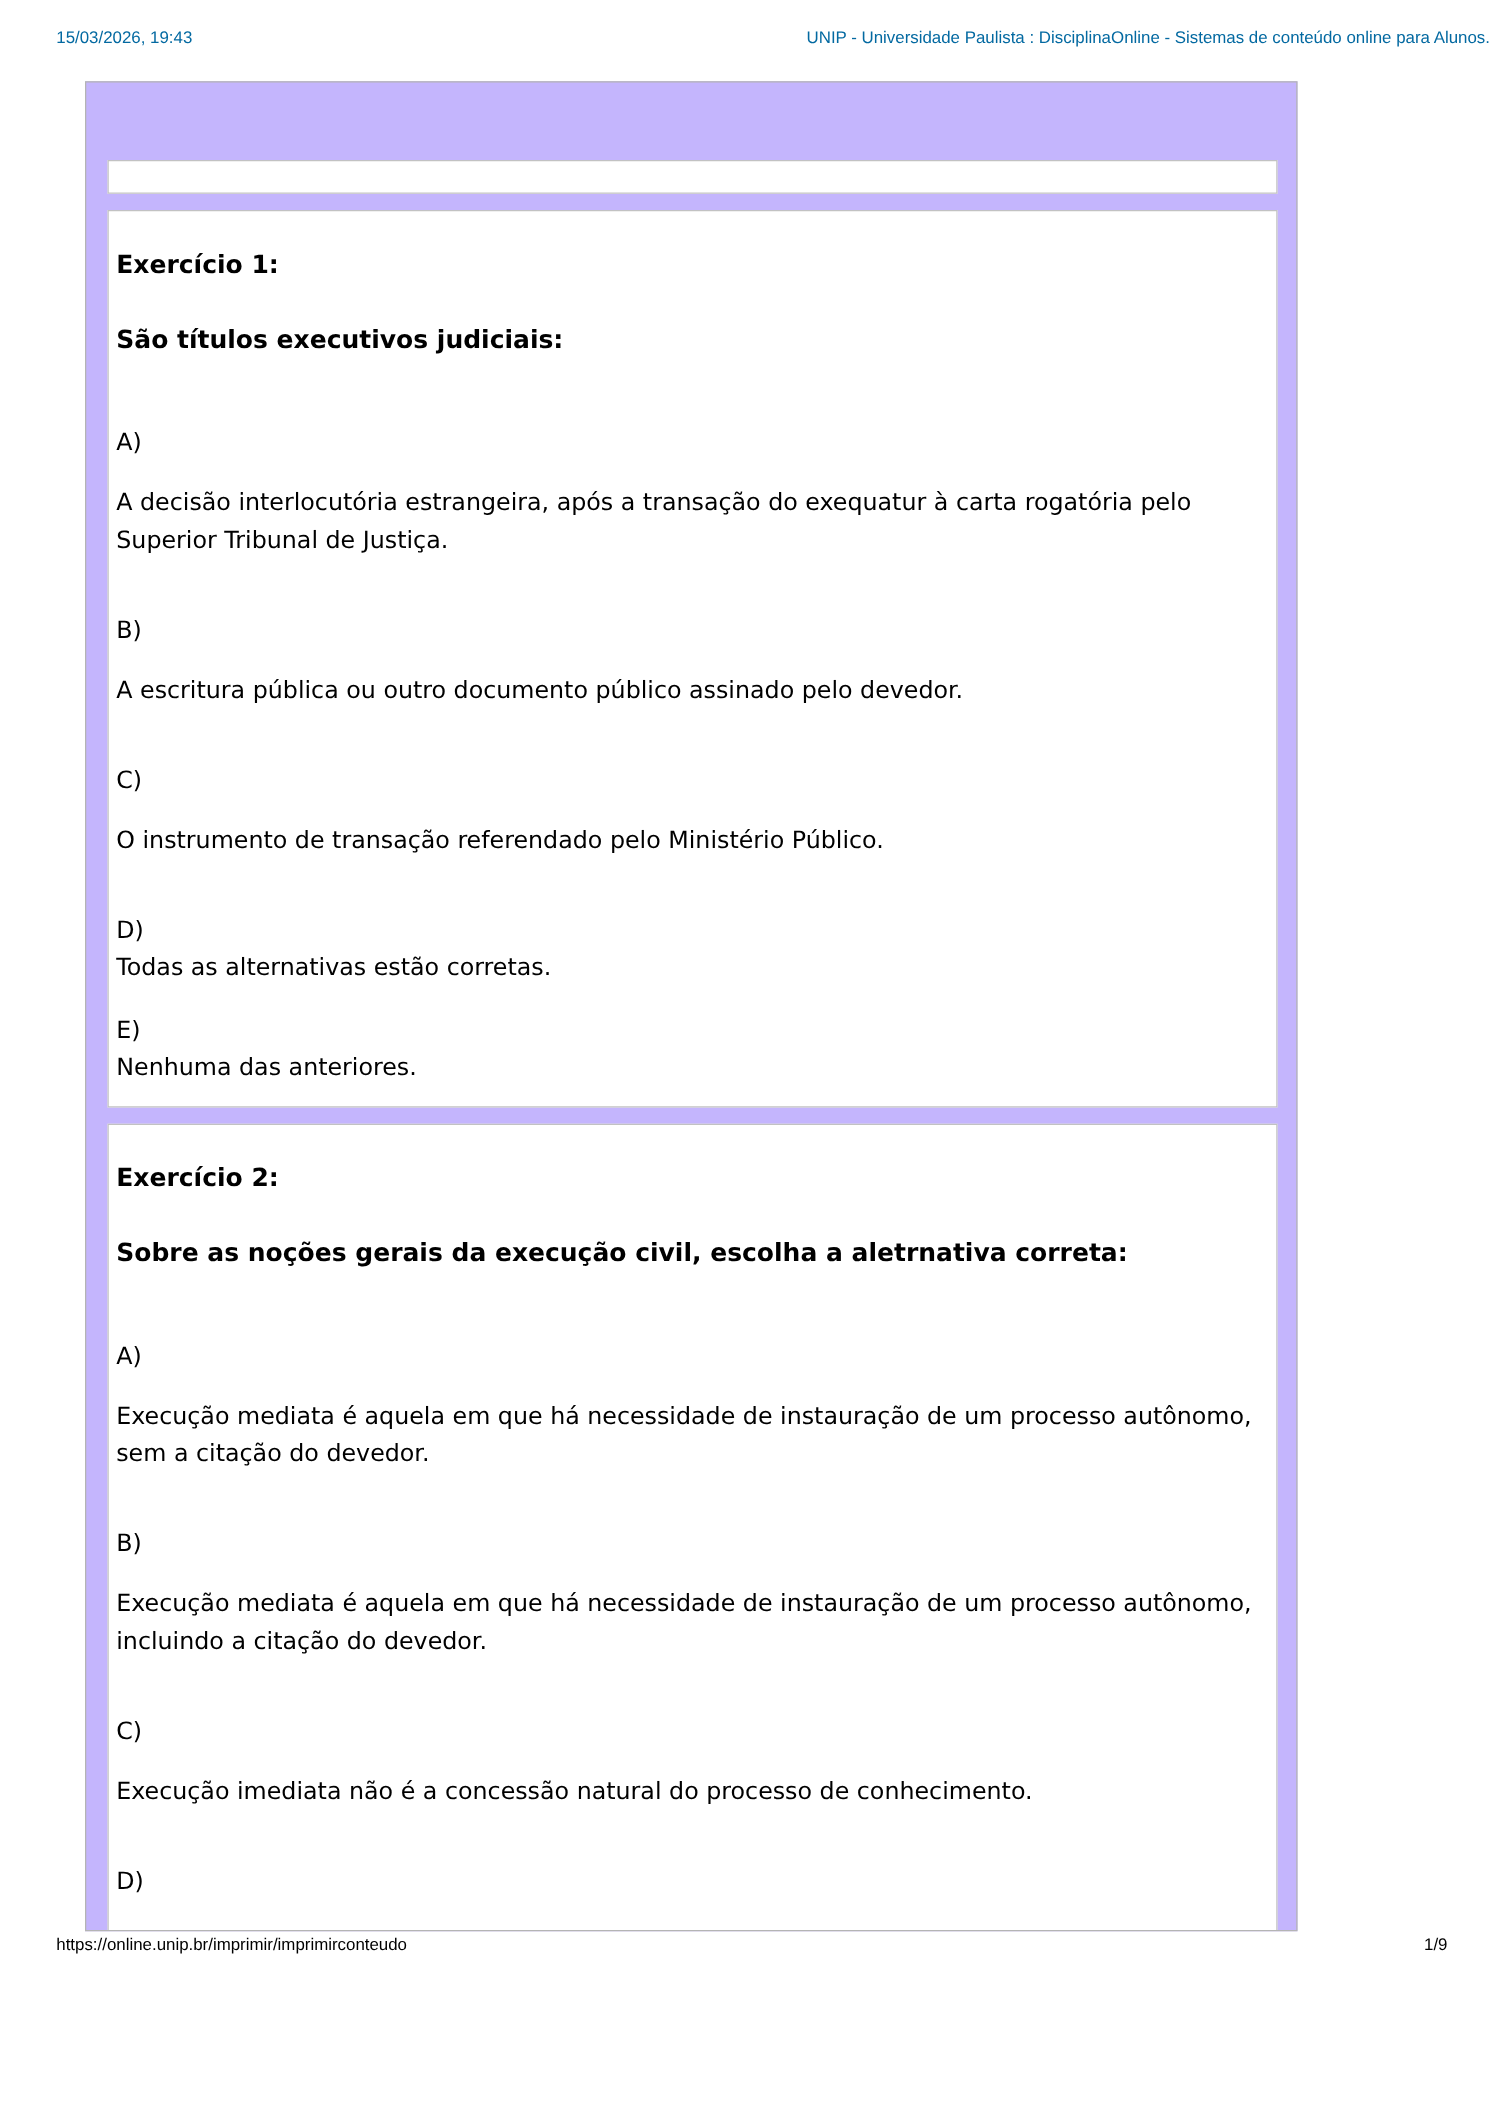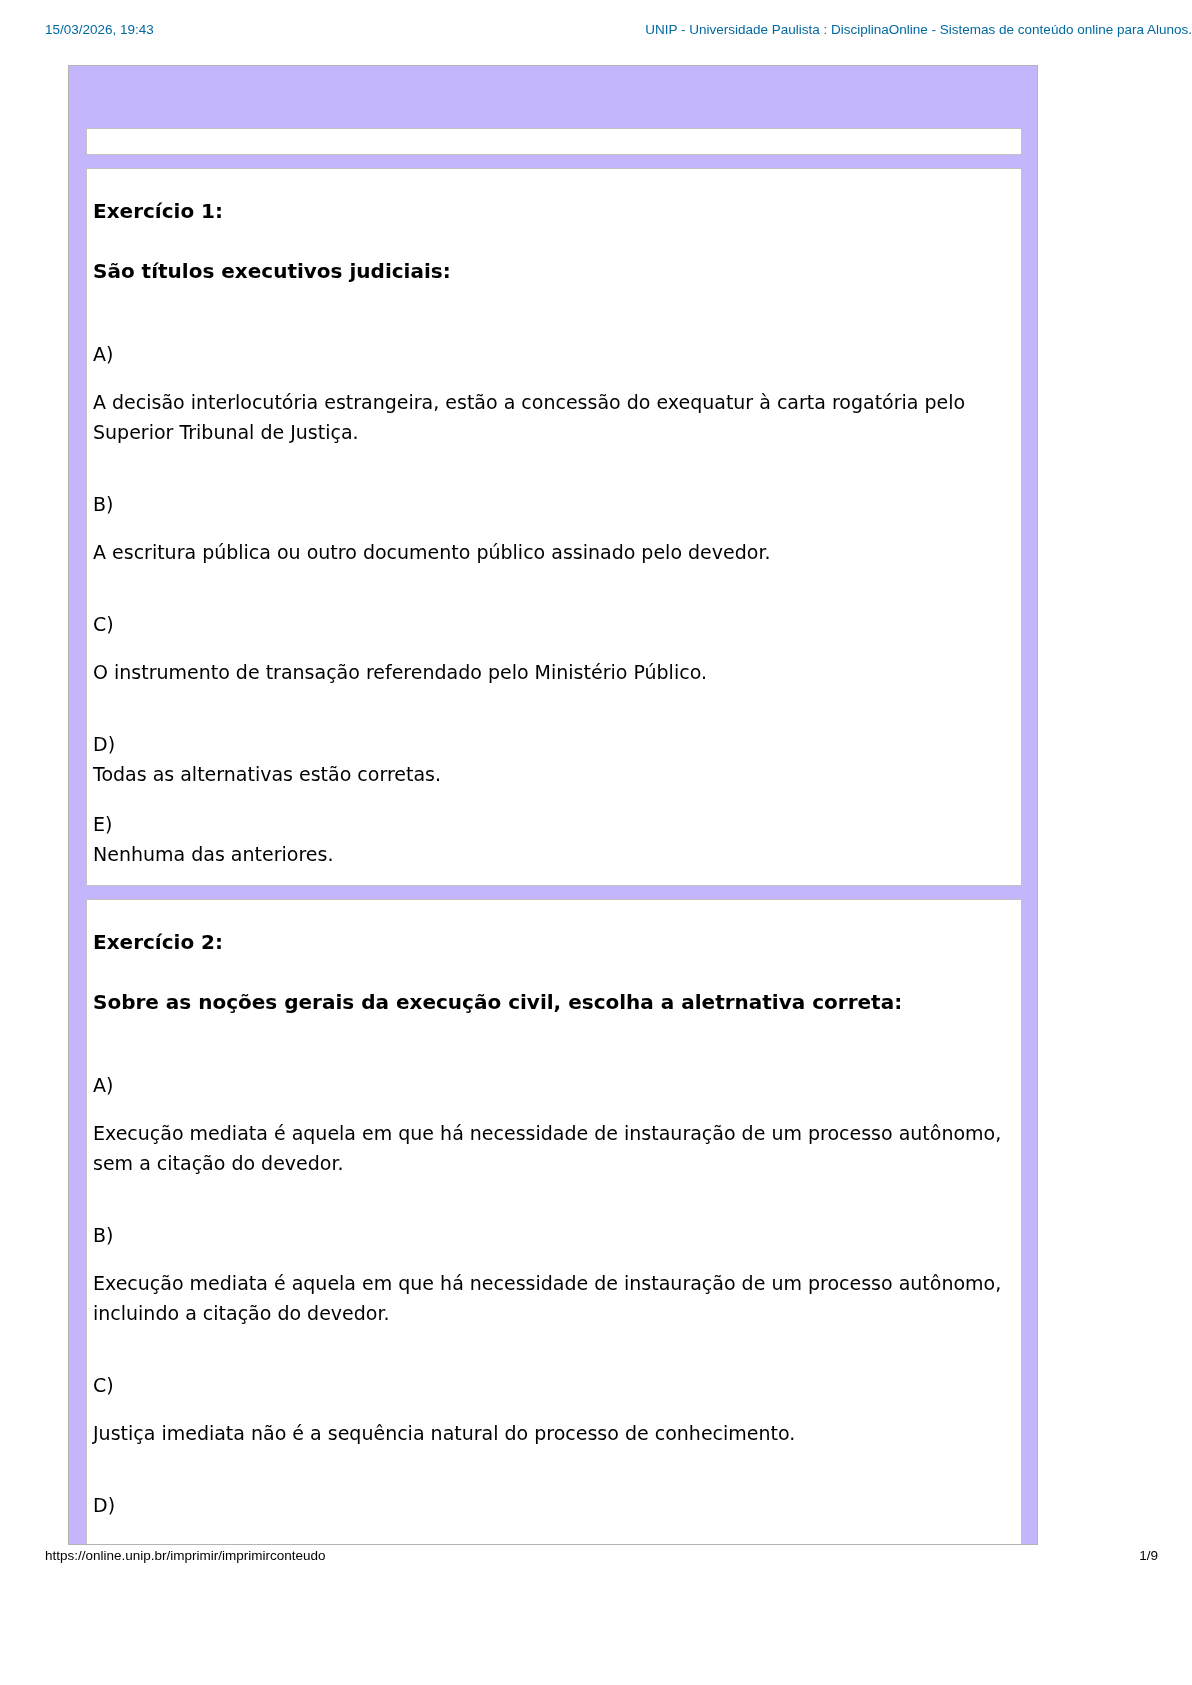--- a/index.html
+++ b/index.html
@@ -65,21 +65,21 @@
 <main class="page-frame">
 
   <div class="box empty-box"></div>
 
   <section class="box exercise">
     <h2 class="ex-title">Exercício 1:</h2>
     <h3 class="ex-question">São títulos executivos judiciais:</h3>
 
     <div class="opt">
       <p class="opt-label">A)</p>
-      <p class="opt-text">A decisão interlocutória estrangeira, estão a concessão do exequatur à carta rogatória pelo Superior Tribunal de Justiça.</p>
+      <p class="opt-text">A decisão interlocutória estrangeira, após a transação do exequatur à carta rogatória pelo Superior Tribunal de Justiça.</p>
     </div>
     <div class="opt">
       <p class="opt-label">B)</p>
       <p class="opt-text">A escritura pública ou outro documento público assinado pelo devedor.</p>
     </div>
     <div class="opt">
       <p class="opt-label">C)</p>
       <p class="opt-text">O instrumento de transação referendado pelo Ministério Público.</p>
     </div>
     <div class="opt tight">
@@ -99,21 +99,21 @@
     <div class="opt">
       <p class="opt-label">A)</p>
       <p class="opt-text">Execução mediata é aquela em que há necessidade de instauração de um processo autônomo, sem a citação do devedor.</p>
     </div>
     <div class="opt">
       <p class="opt-label">B)</p>
       <p class="opt-text">Execução mediata é aquela em que há necessidade de instauração de um processo autônomo, incluindo a citação do devedor.</p>
     </div>
     <div class="opt">
       <p class="opt-label">C)</p>
-      <p class="opt-text">Justiça imediata não é a sequência natural do processo de conhecimento.</p>
+      <p class="opt-text">Execução imediata não é a concessão natural do processo de conhecimento.</p>
     </div>
     <div class="opt label-only">
       <p class="opt-label">D)</p>
     </div>
   </section>
 
 </main>
 
 <footer class="print-footer">
   <span class="pf-url">https://online.unip.br/imprimir/imprimirconteudo</span>

